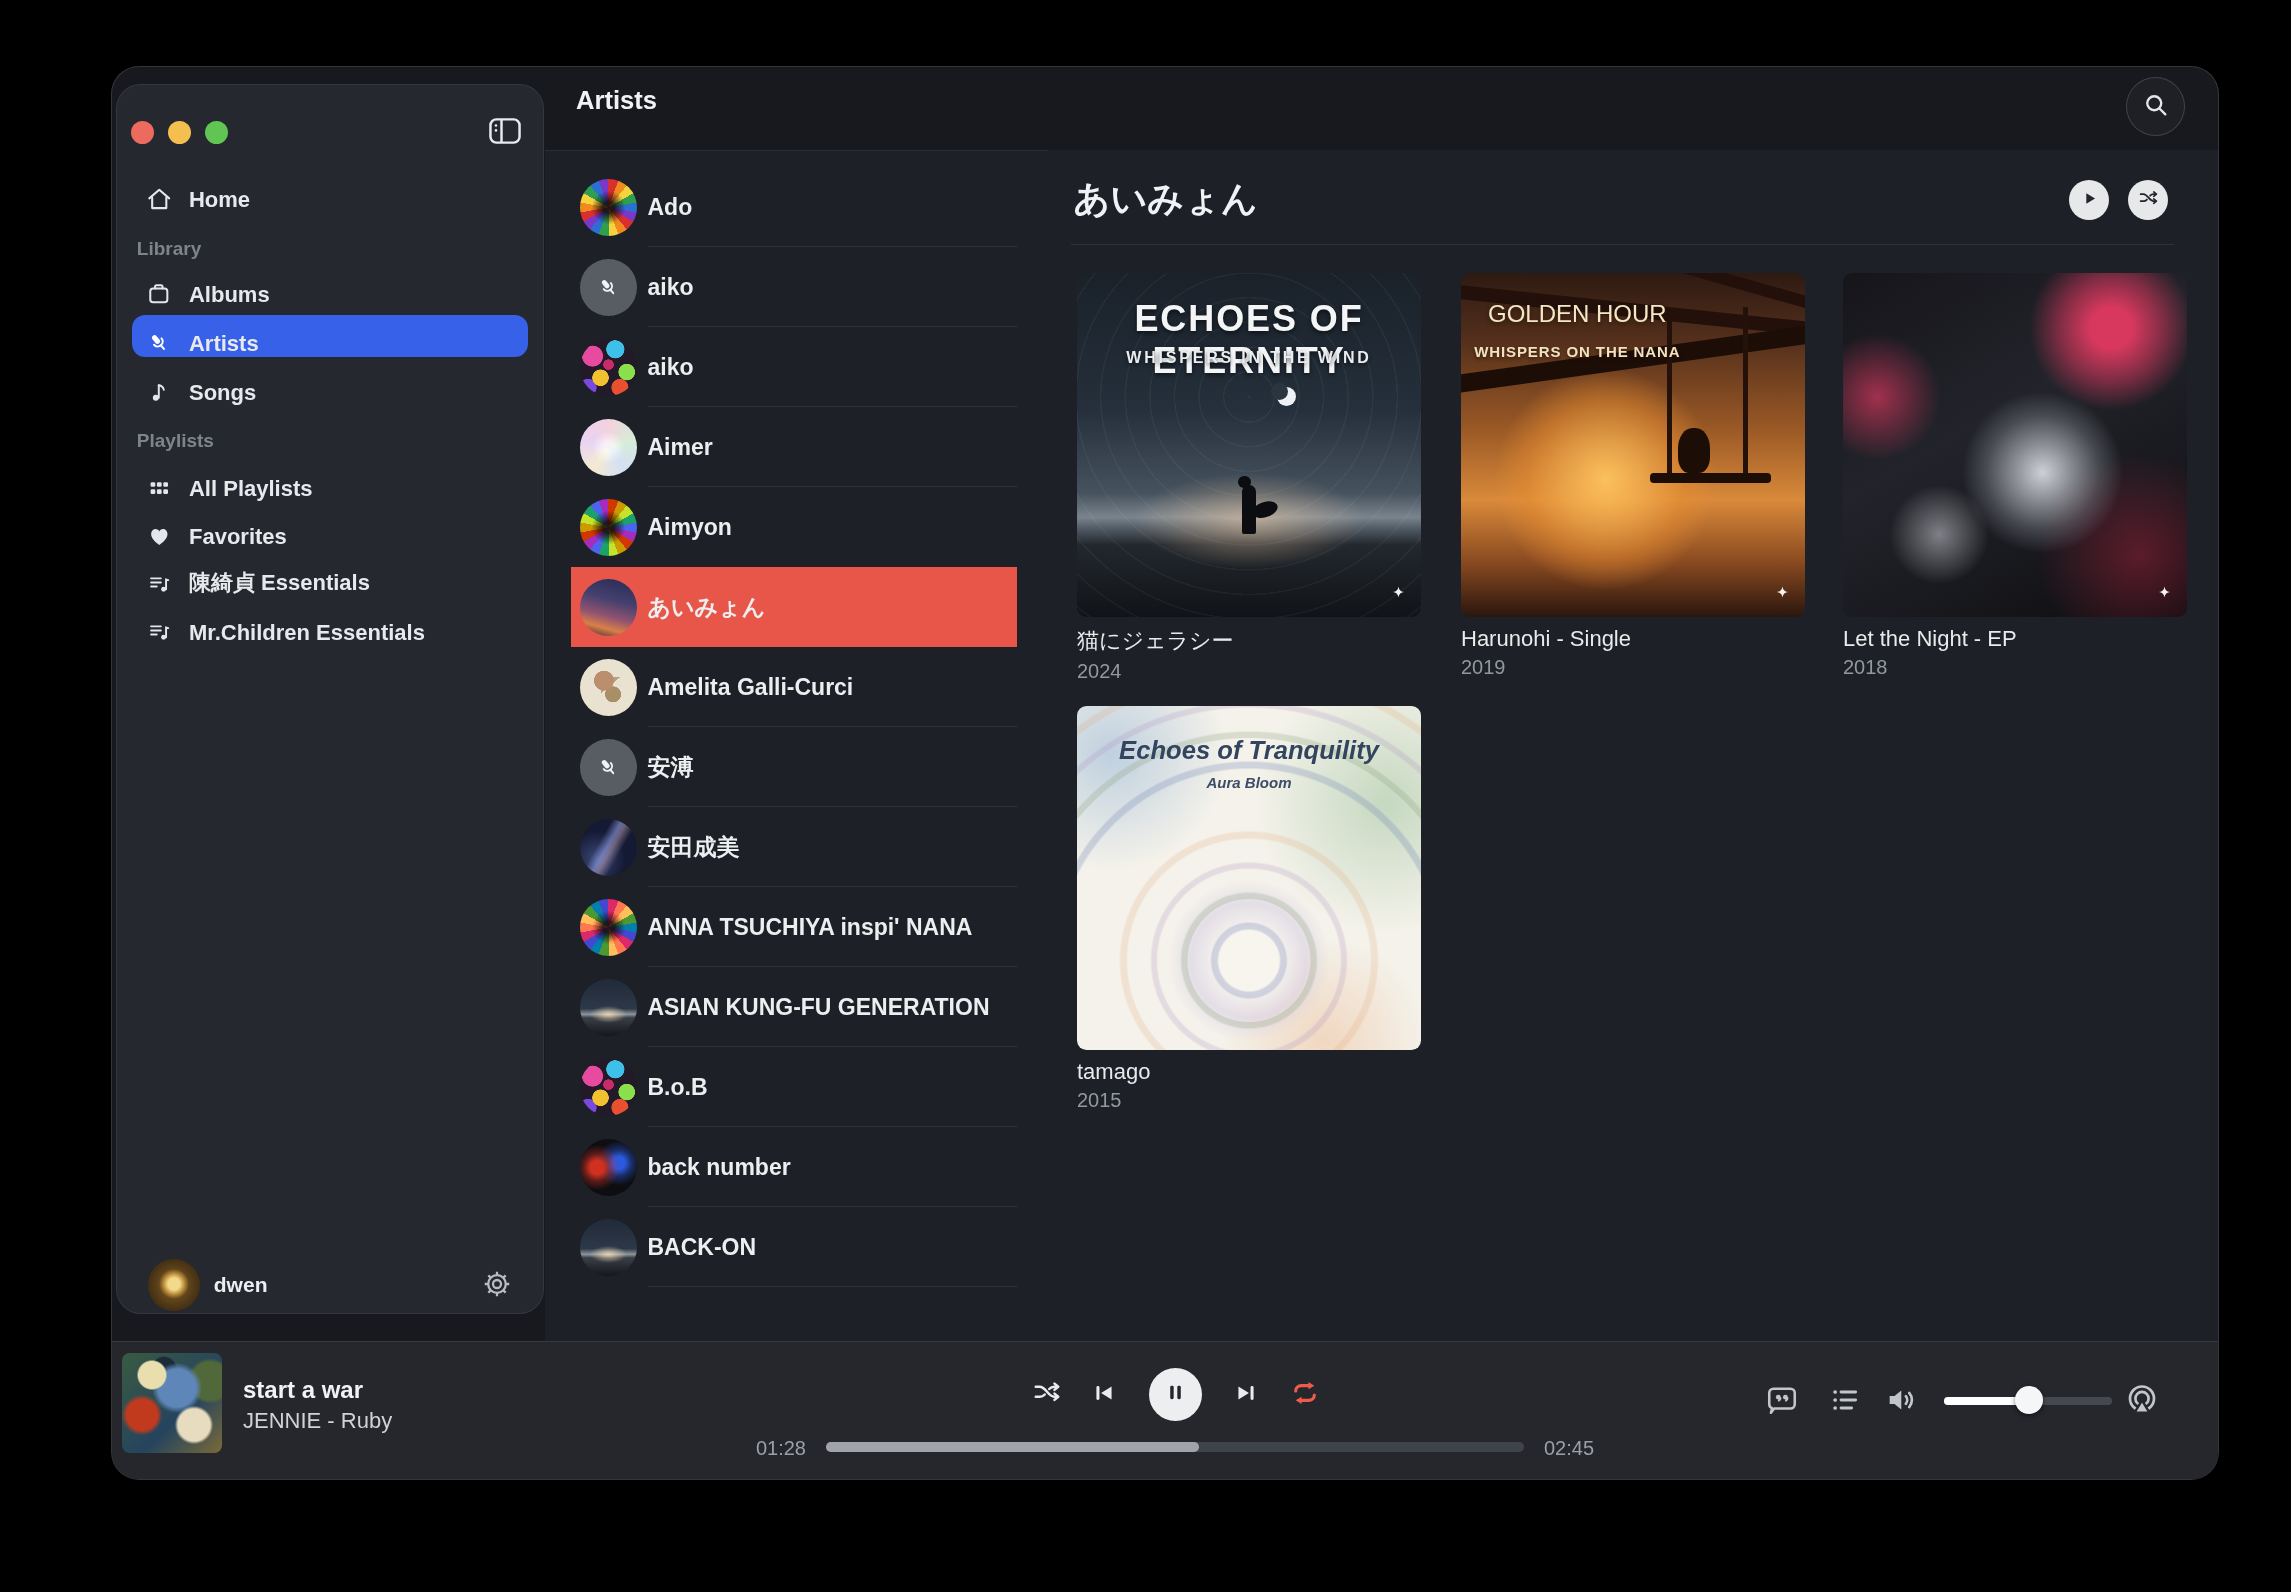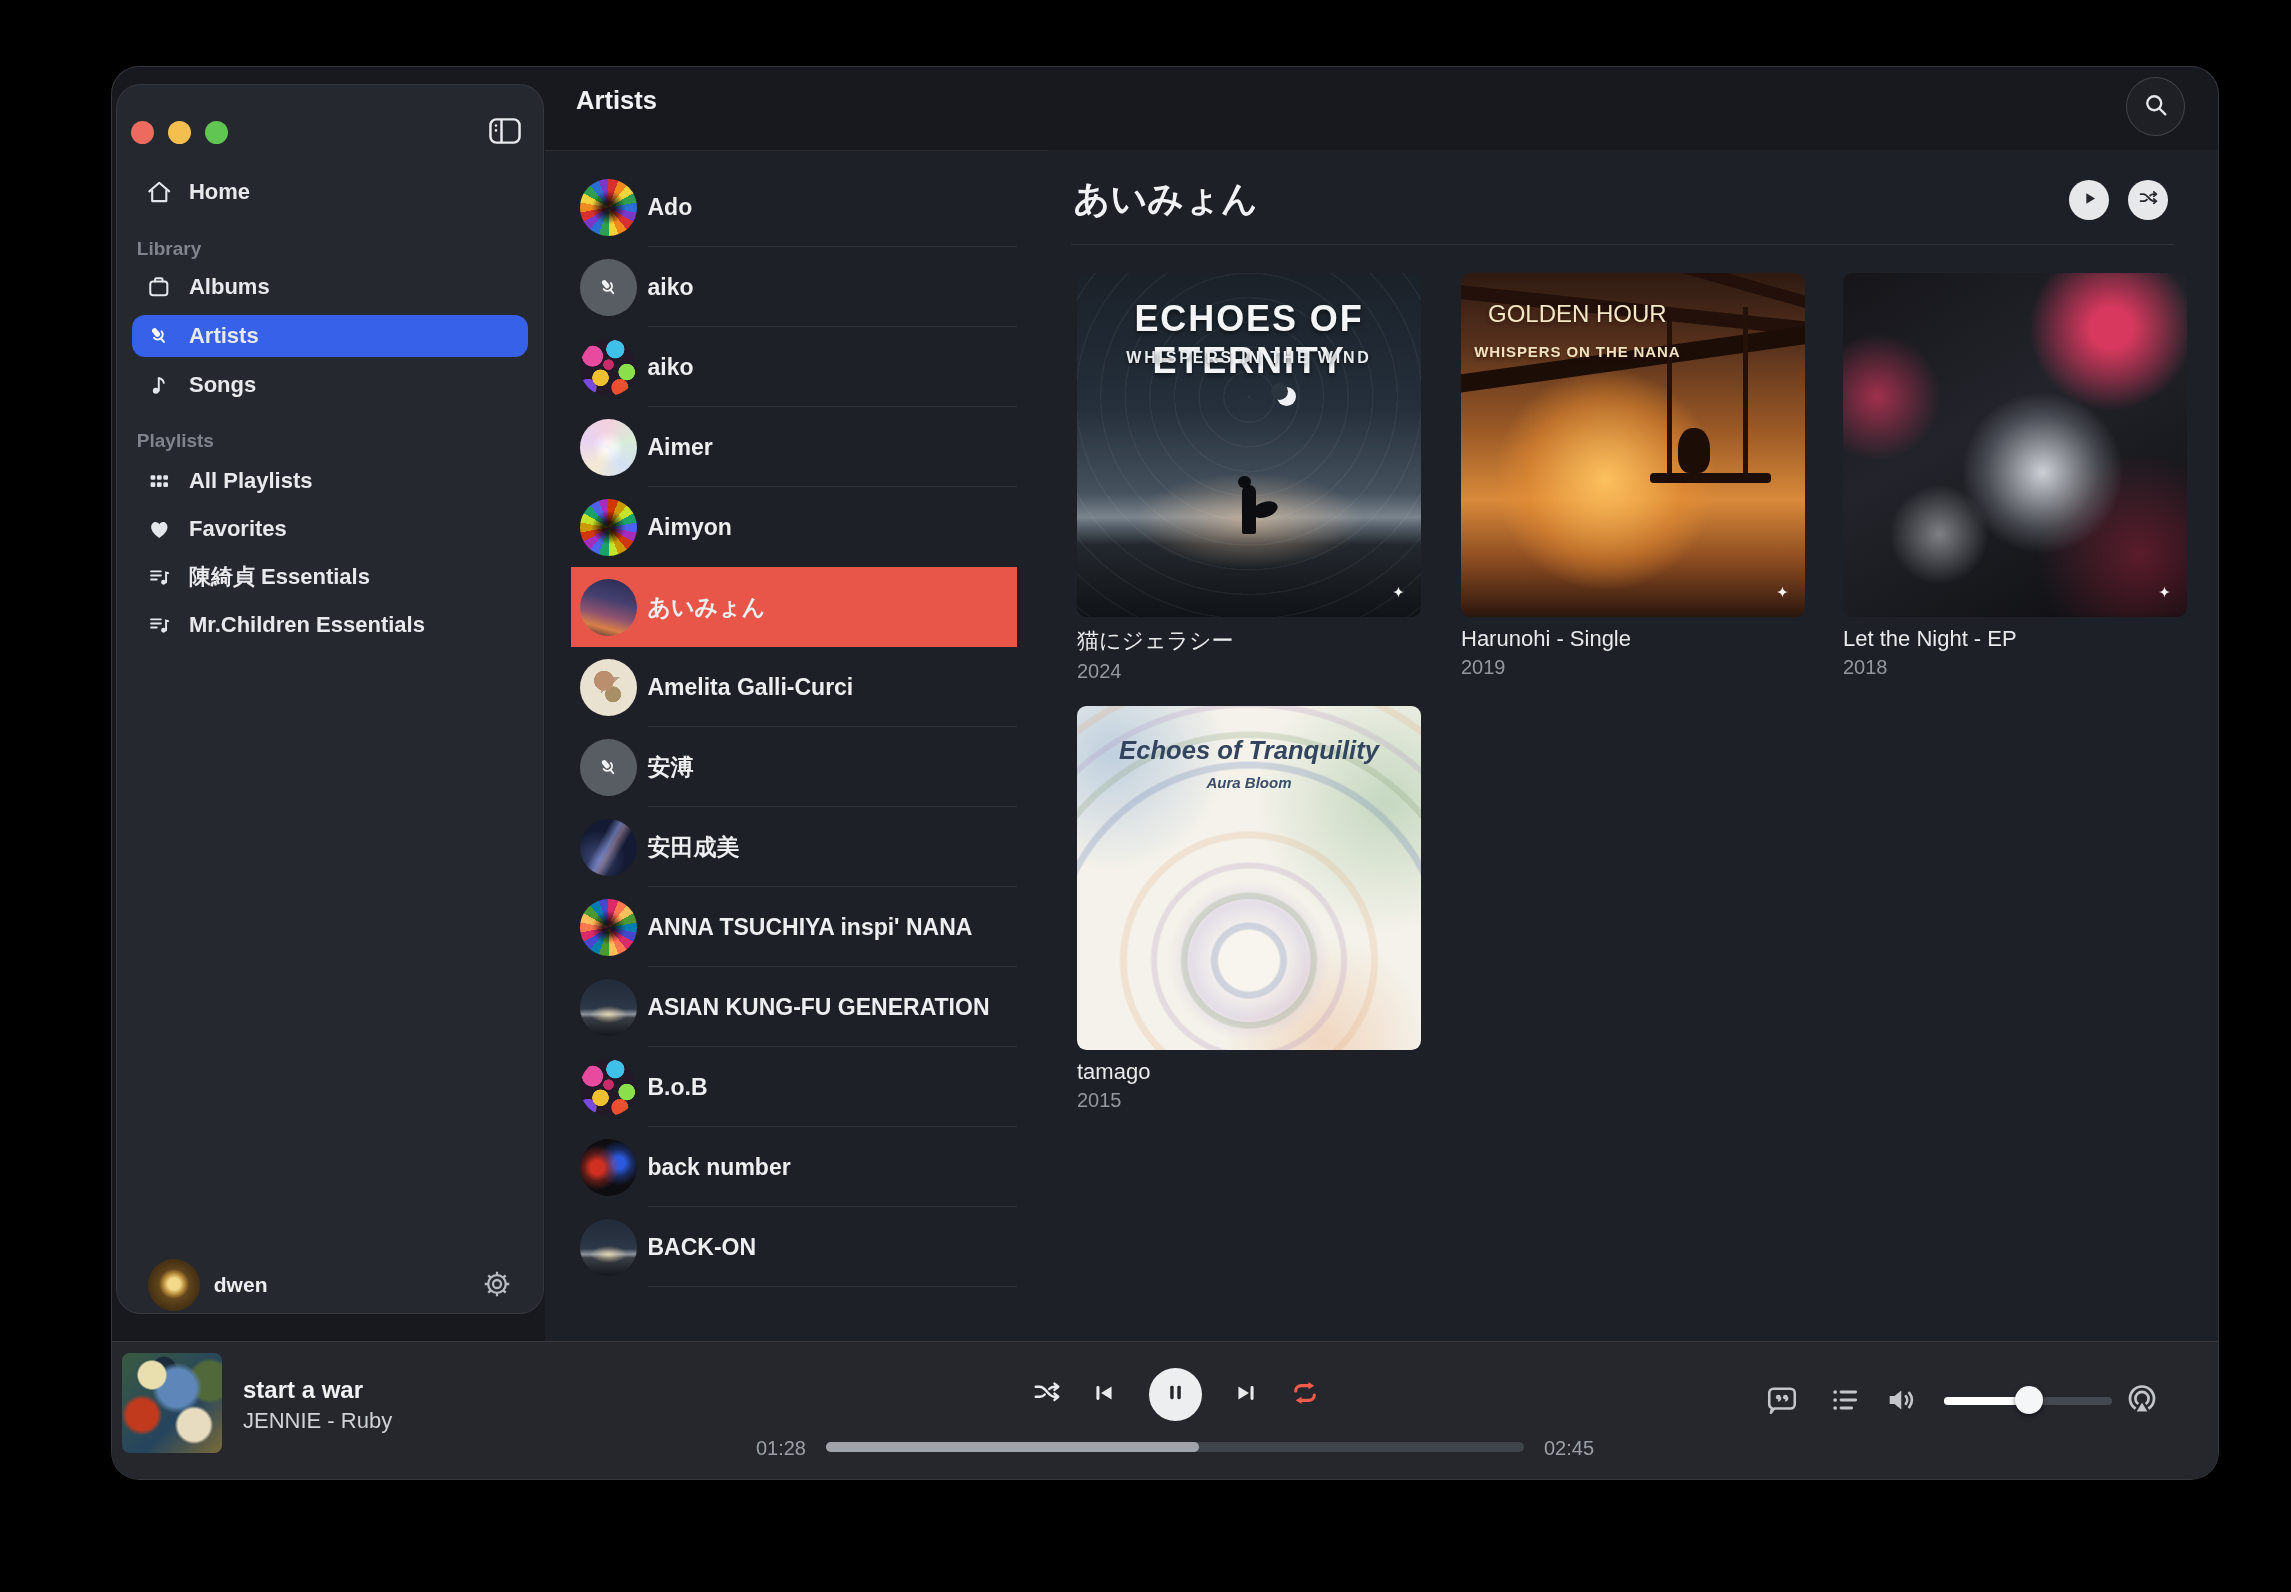--- a/index.html
+++ b/index.html
@@ -17,21 +17,21 @@
   .tl{position:absolute;top:36px;width:23px;height:23px;border-radius:50%;}
   .tl.red{left:14px;background:#ec6a5e;}
   .tl.yellow{left:51px;background:#f5bf4f;}
   .tl.green{left:88px;background:#61c554;}
   .sb-toggle{position:absolute;left:366px;top:26.5px;width:44px;height:42px;background:none;border:none;
              color:#e8eaed;display:flex;align-items:center;justify-content:center;cursor:pointer;padding:0;}
   .section-label{position:absolute;left:20px;font-size:19px;font-weight:700;color:#7f848c;}
   .lbl-library{top:153px;}
   .lbl-playlists{top:345px;}
   .nav-item{position:absolute;left:15px;width:396px;height:42px;border-radius:13.2px;display:flex;
-            align-items:center;padding-left:13.2px;color:#e7e9ec;cursor:pointer;}
+            align-items:flex-end;padding-left:13.2px;color:#e7e9ec;cursor:pointer;}
   .nav-item[data-state="selected"]{background:#3761e8;}
   .nav-item .nico{width:28px;height:28px;display:flex;align-items:center;justify-content:center;color:#e3e6ea;flex:0 0 28px;}
   .nav-item .nlabel{margin-left:16px;font-size:22px;font-weight:600;white-space:nowrap;}
   .ni-home{top:86px;} .ni-albums{top:181px;} .ni-artists{top:230px;} .ni-songs{top:279px;}
   .ni-allpl{top:375px;} .ni-fav{top:423px;} .ni-pl1{top:471px;} .ni-pl2{top:519px;}
   .user-row{position:absolute;left:0;top:1162px;width:428px;height:68px;}
   .user-avatar{position:absolute;left:31px;top:12.3px;width:52px;height:52px;border-radius:50%;
     background:radial-gradient(circle 15px at 50% 48%,#f3d98a 0 40%,#b98a3a 70%,rgba(90,60,20,.6) 100%),
                radial-gradient(circle 24.6px at 50% 50%,#6a5326 0 60%,#2a2115 100%),#17150f;}
   .user-name{position:absolute;left:97px;top:25.6px;font-size:21px;font-weight:700;color:#eceef0;}

